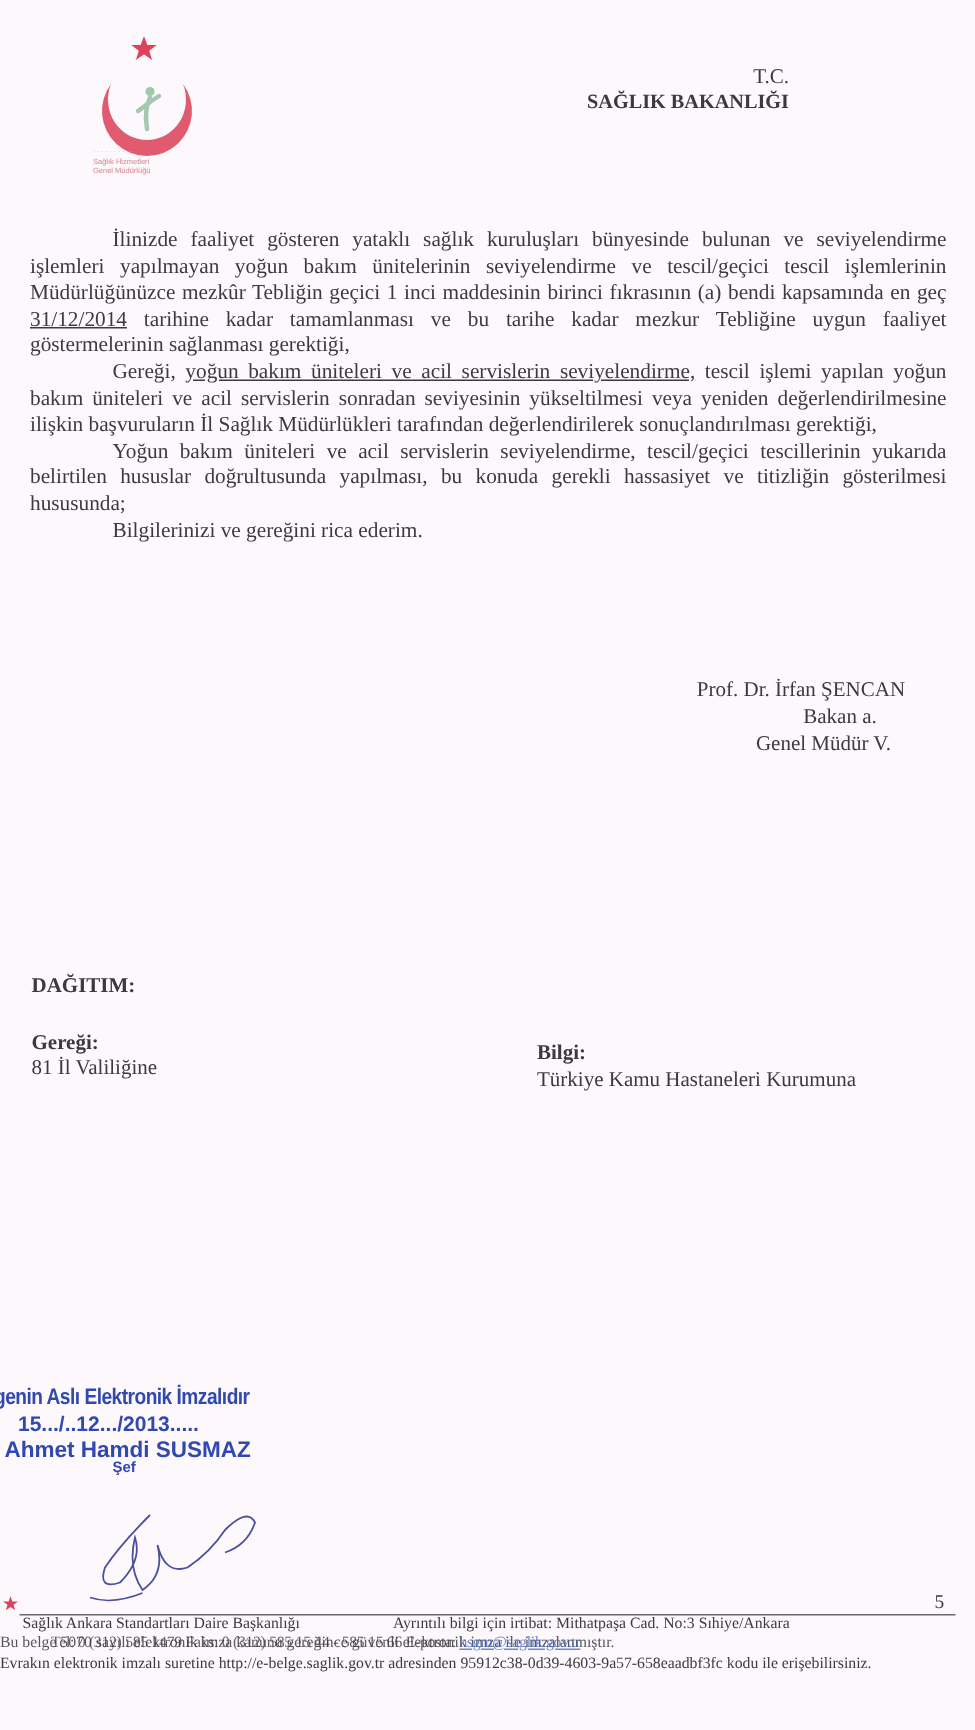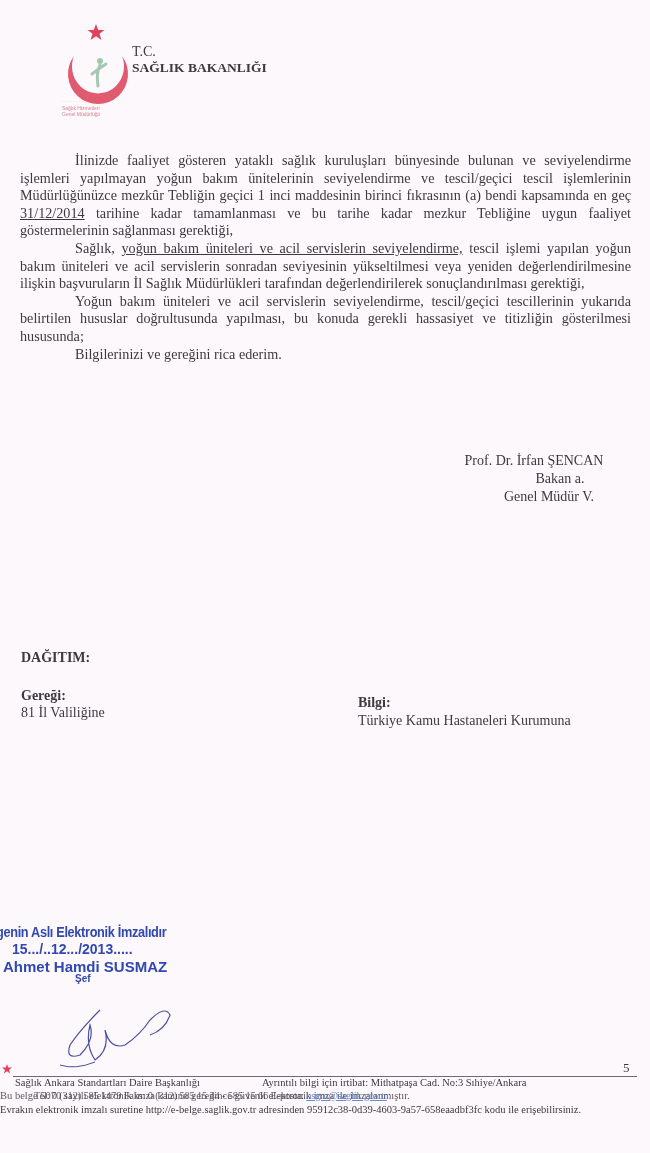--- a/index.html
+++ b/index.html
@@ -8,21 +8,21 @@
     background:#fcf8fb;
     font-family:"Liberation Serif","DejaVu Serif",serif;
     color:#3c3a40;
   }
   .abs { position:absolute; }
   
   .logo { left:56px; top:18px; width:90px; width:90px; height:115px; }
   .logo-caption { left:62px; top:97px; width:90px; font-family:"Liberation Sans",sans-serif; font-size:5px; color:#d98290; line-height:6px; }
   .logo-caption .faint { color:#c9c3c8; margin-bottom:2px; }
   
-  .header { left:0; width:526px; top:44px; text-align:left; }
+  .header { left:0; width:526px; top:44px; text-align:right; }
   .header div { line-height:16px; }
   .h-tc { font-size:14px; padding-left:132px; }
   .h-ministry { font-size:13.5px; font-weight:bold; padding-left:132px; }
   .h-dept { font-size:12.5px; font-weight:bold; padding-left:132px; }
   
   .body-text { left:20px; top:152px; width:611px; font-size:14.2px; line-height:17.6px; text-align:justify; }
   .body-text p { margin:0; text-indent:55px; }
   .u { text-decoration:underline; }
   
   .sig { left:444px; top:452px; width:180px; font-size:14px; line-height:18px; text-align:center; }
@@ -67,21 +67,21 @@
   <div>Genel Müdürlüğü</div>
 </div>
 
 <div class="abs header">
   <div class="h-tc">T.C.</div>
   <div class="h-ministry">SAĞLIK BAKANLIĞI</div>
 </div>
 
 <div class="abs body-text">
   <p><span>İlinizde faaliyet gösteren yataklı sağlık kuruluşları bünyesinde bulunan ve seviyelendirme işlemleri yapılmayan yoğun bakım ünitelerinin seviyelendirme ve tescil/geçici tescil işlemlerinin Müdürlüğünüzce mezkûr Tebliğin geçici 1 inci maddesinin birinci fıkrasının (a) bendi kapsamında en geç </span><span class="u">31/12/2014</span><span> tarihine kadar tamamlanması ve bu tarihe kadar mezkur Tebliğine uygun faaliyet göstermelerinin sağlanması gerektiği,</span></p>
-  <p><span>Sağlık, </span><span class="u">yoğun bakım üniteleri ve acil servislerin seviyelendirme,</span><span> tescil işlemi yapılan yoğun bakım üniteleri ve acil servislerin sonradan seviyesinin yükseltilmesi veya yeniden değerlendirilmesine ilişkin başvuruların İl Sağlık Müdürlükleri tarafından değerlendirilerek sonuçlandırılması gerektiği,</span></p>
+  <p><span>Gereği, </span><span class="u">yoğun bakım üniteleri ve acil servislerin seviyelendirme,</span><span> tescil işlemi yapılan yoğun bakım üniteleri ve acil servislerin sonradan seviyesinin yükseltilmesi veya yeniden değerlendirilmesine ilişkin başvuruların İl Sağlık Müdürlükleri tarafından değerlendirilerek sonuçlandırılması gerektiği,</span></p>
   <p>Yoğun bakım üniteleri ve acil servislerin seviyelendirme, tescil/geçici tescillerinin yukarıda belirtilen hususlar doğrultusunda yapılması, bu konuda gerekli hassasiyet ve titizliğin gösterilmesi hususunda;</p>
   <p>Bilgilerinizi ve gereğini rica ederim.</p>
 </div>
 
 <div class="abs sig">
   <div>Prof. Dr. İrfan ŞENCAN</div>
   <div>Bakan a.</div>
   <div>Genel Müdür V.</div>
 </div>
 

